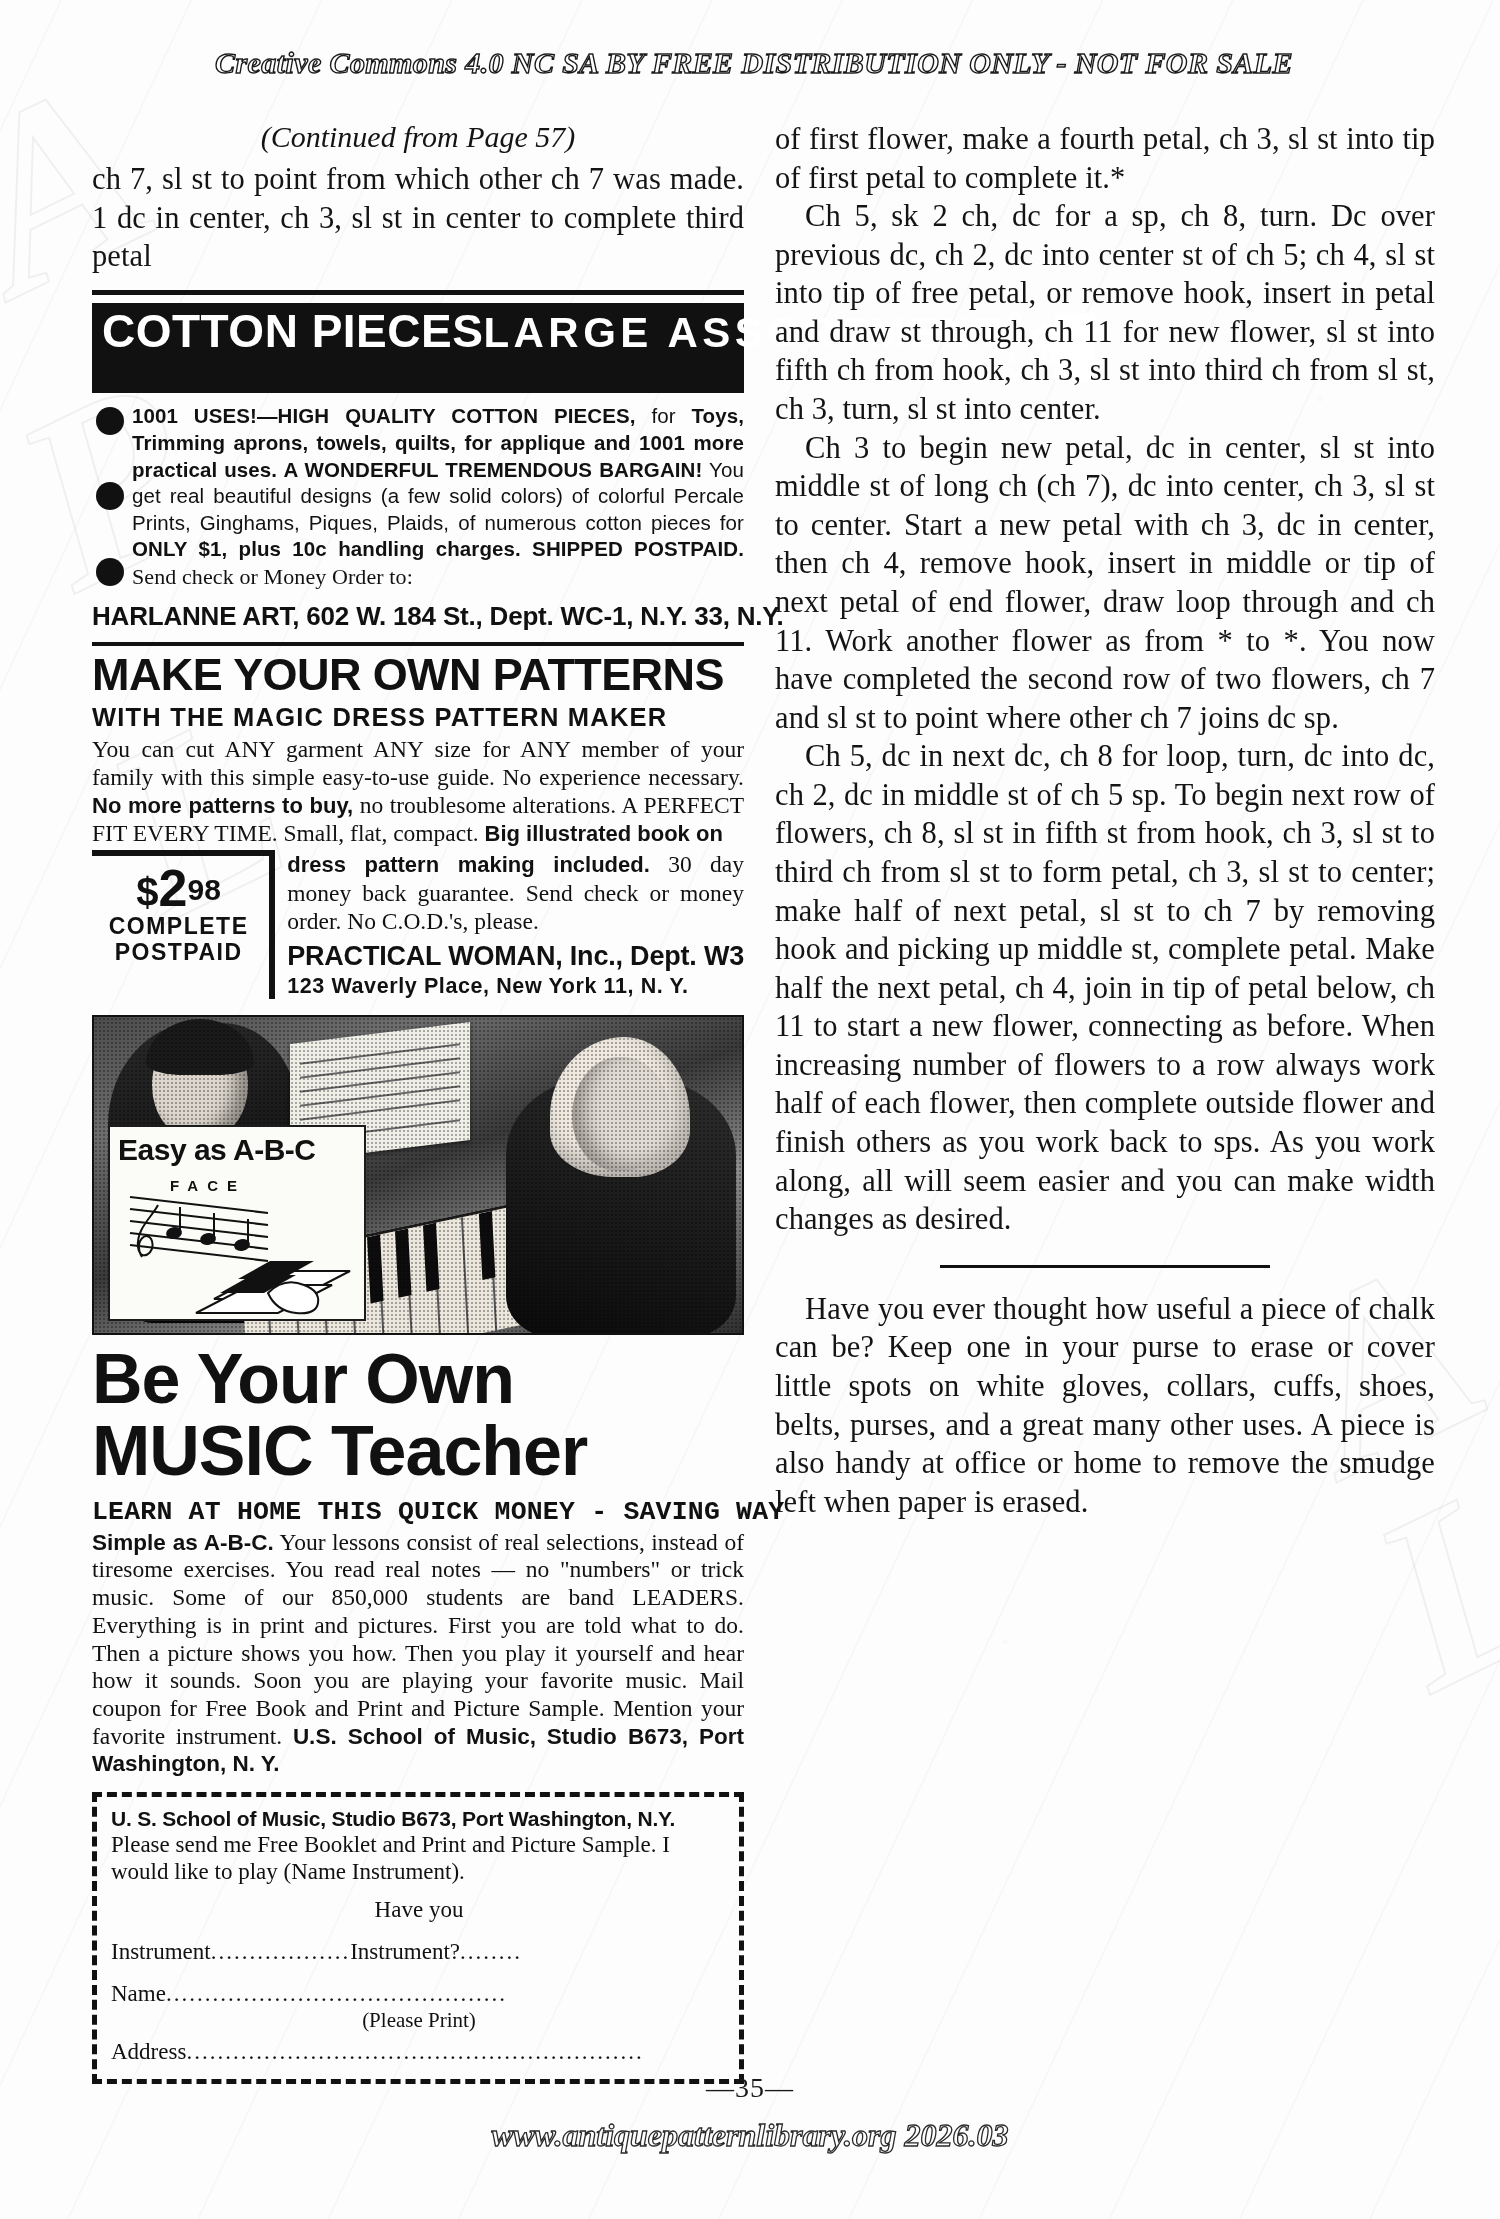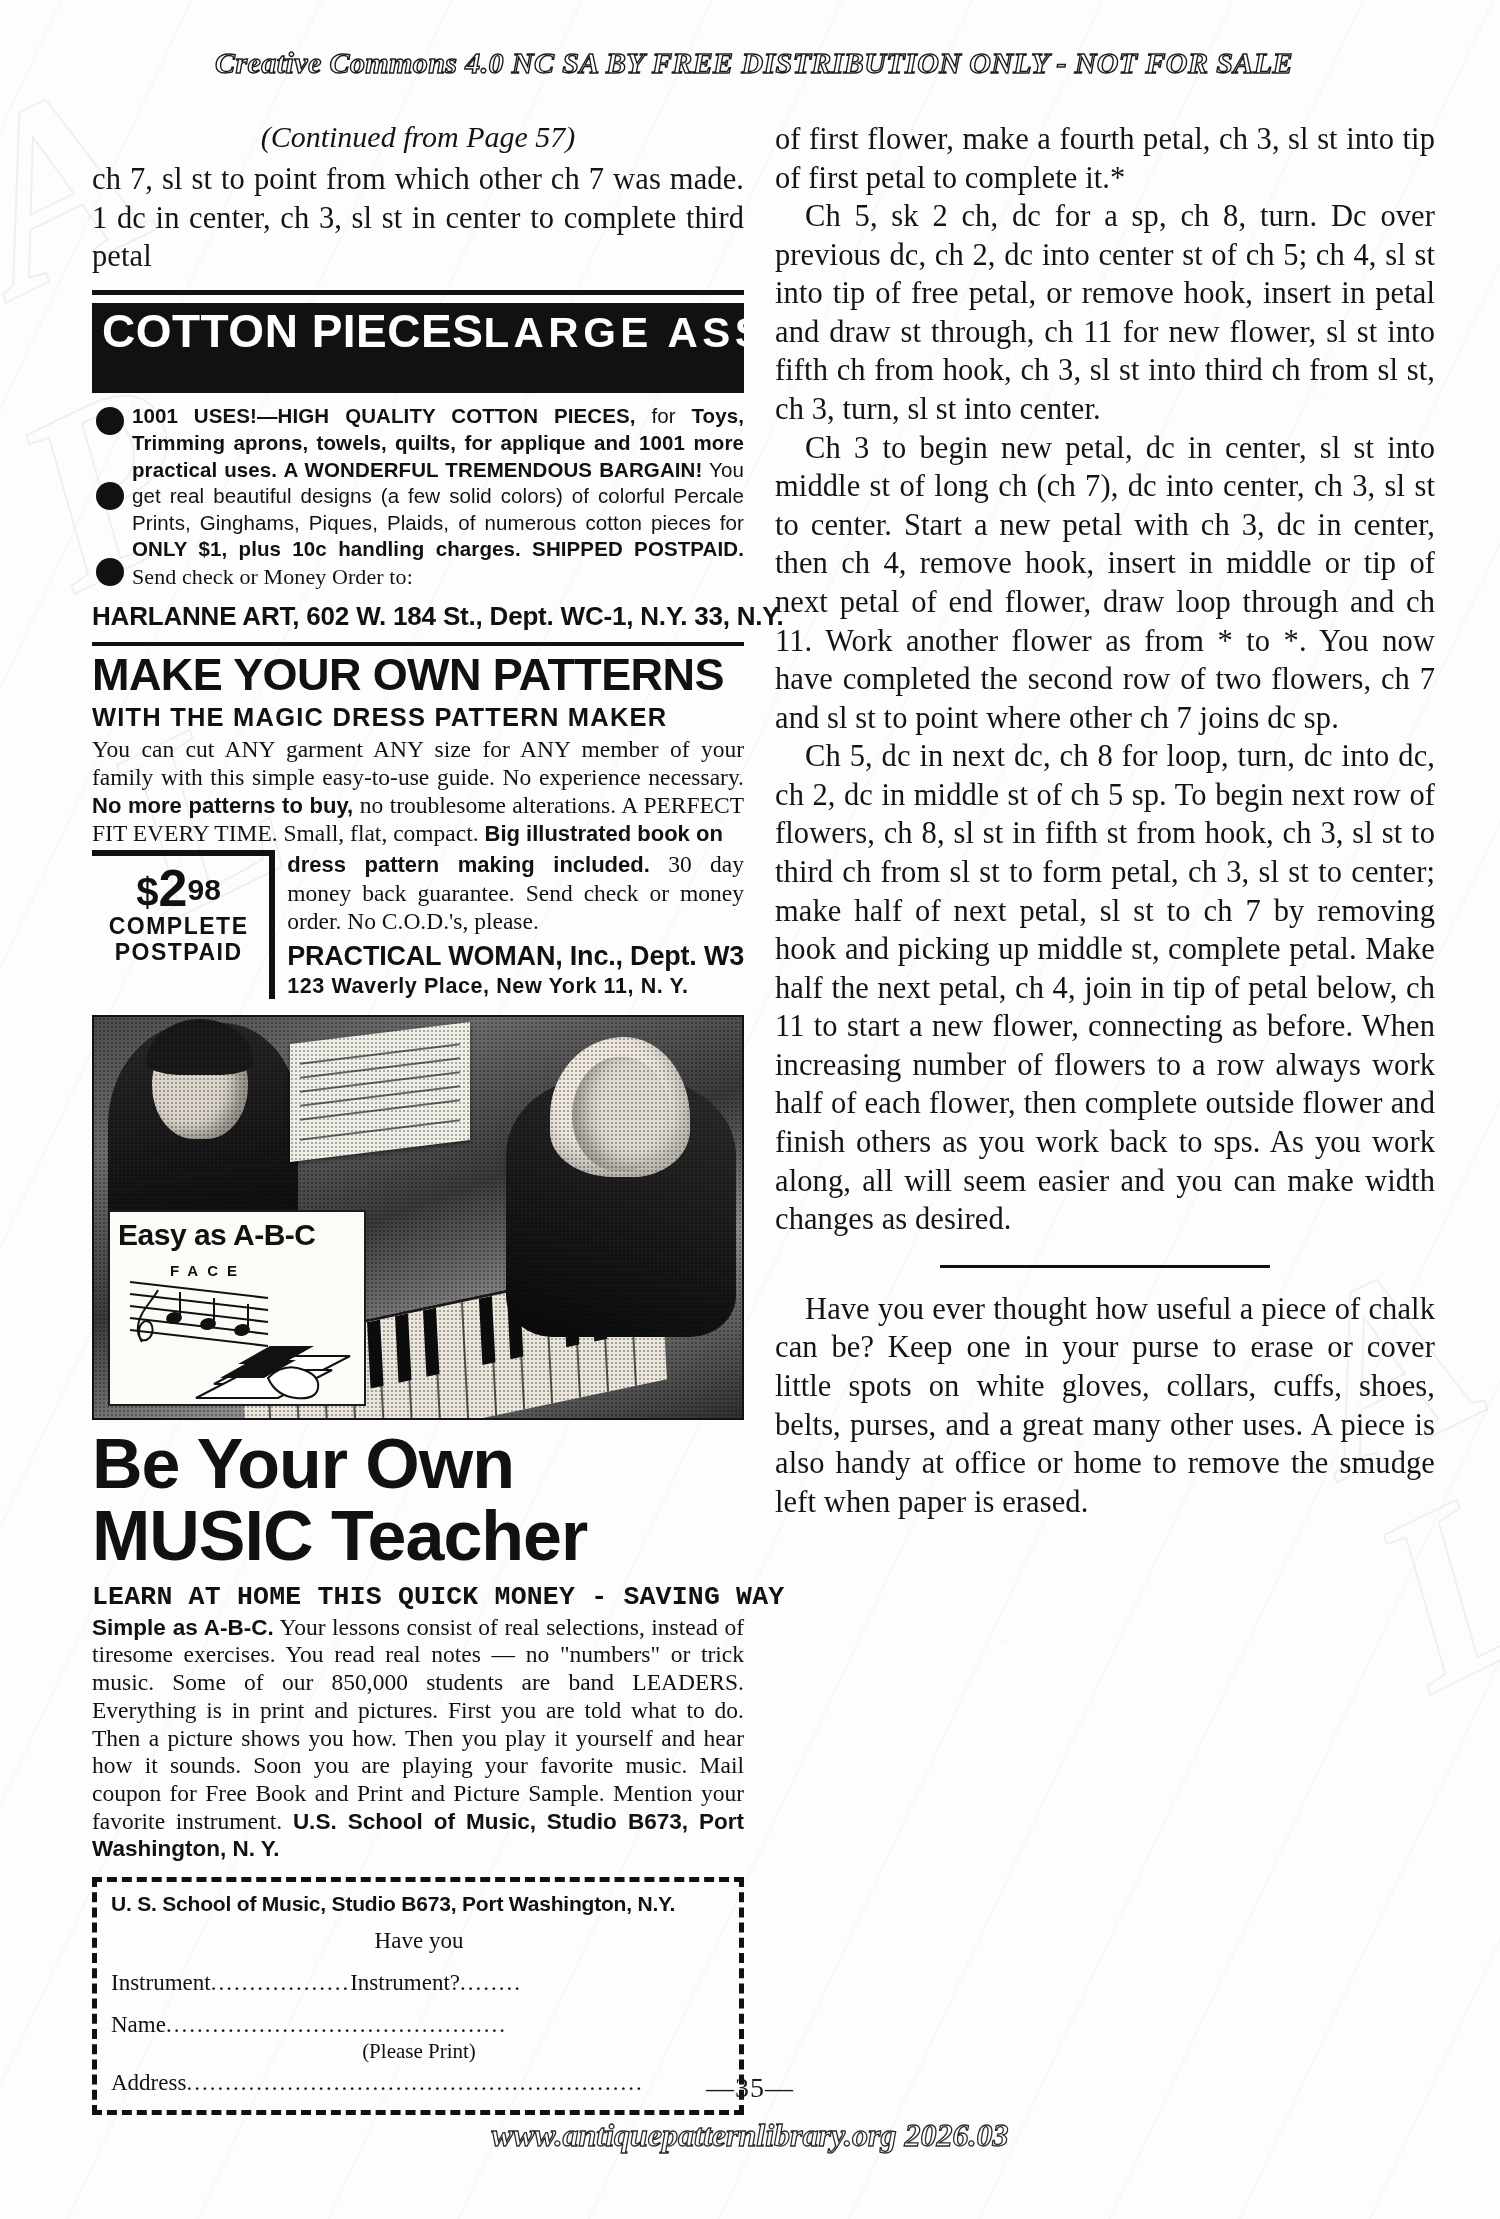--- a/index.html
+++ b/index.html
@@ -304,21 +304,21 @@
     font-weight: 700;
     font-size: 21.5px;
     letter-spacing: 0.6px;
     white-space: nowrap;
     color: #111;
   }
 
   
   .photo {
     position: relative;
-    width: 652px; height: 405px;
+    width: 652px; height: 320px;
     margin-top: 16px;
     overflow: hidden;
     background:
       linear-gradient(160deg, #4c4c4c 0%, #6e6e6e 22%, #3a3a3a 48%, #8d8d8d 70%, #2f2f2f 100%);
     border: 2px solid #111;
     box-sizing: border-box;
   }
   .photo .halftone {
     position: absolute; inset: 0;
     background-image:
@@ -672,20 +672,21 @@
       <div class="music-copy">
         <b>Simple as A-B-C.</b>
         <span>Your lessons consist of real selections, instead of tiresome exercises. You read real notes — no "numbers" or trick music. Some of our 850,000 students are band LEADERS. Everything is in print and pictures. First you are told what to do. Then a picture shows you how. Then you play it yourself and hear how it sounds. Soon you are playing your favorite music. Mail coupon for Free Book and Print and Picture Sample. Mention your favorite instrument.</span>
         <b>U.S. School of Music,</b>
         <b>Studio B673, Port Washington, N. Y.</b>
       </div>
     </div>
 
     <div class="coupon">
       <div class="coupon-firm">U. S. School of Music, Studio B673, Port Washington, N.Y.</div>
+      <div class="coupon-line">Please send me Free Booklet and Print and Picture Sample. I would like to play (Name Instrument).</div>
 
       <div class="haveyou">Have you</div>
       <div class="coupon-field">
         <span>Instrument</span><span class="dots">..................</span><span>Instrument?</span><span class="dots">........</span>
       </div>
 
       <div class="coupon-field">
         <span>Name</span><span class="dots">............................................</span>
       </div>
       <div class="pleaseprint">(Please Print)</div>

